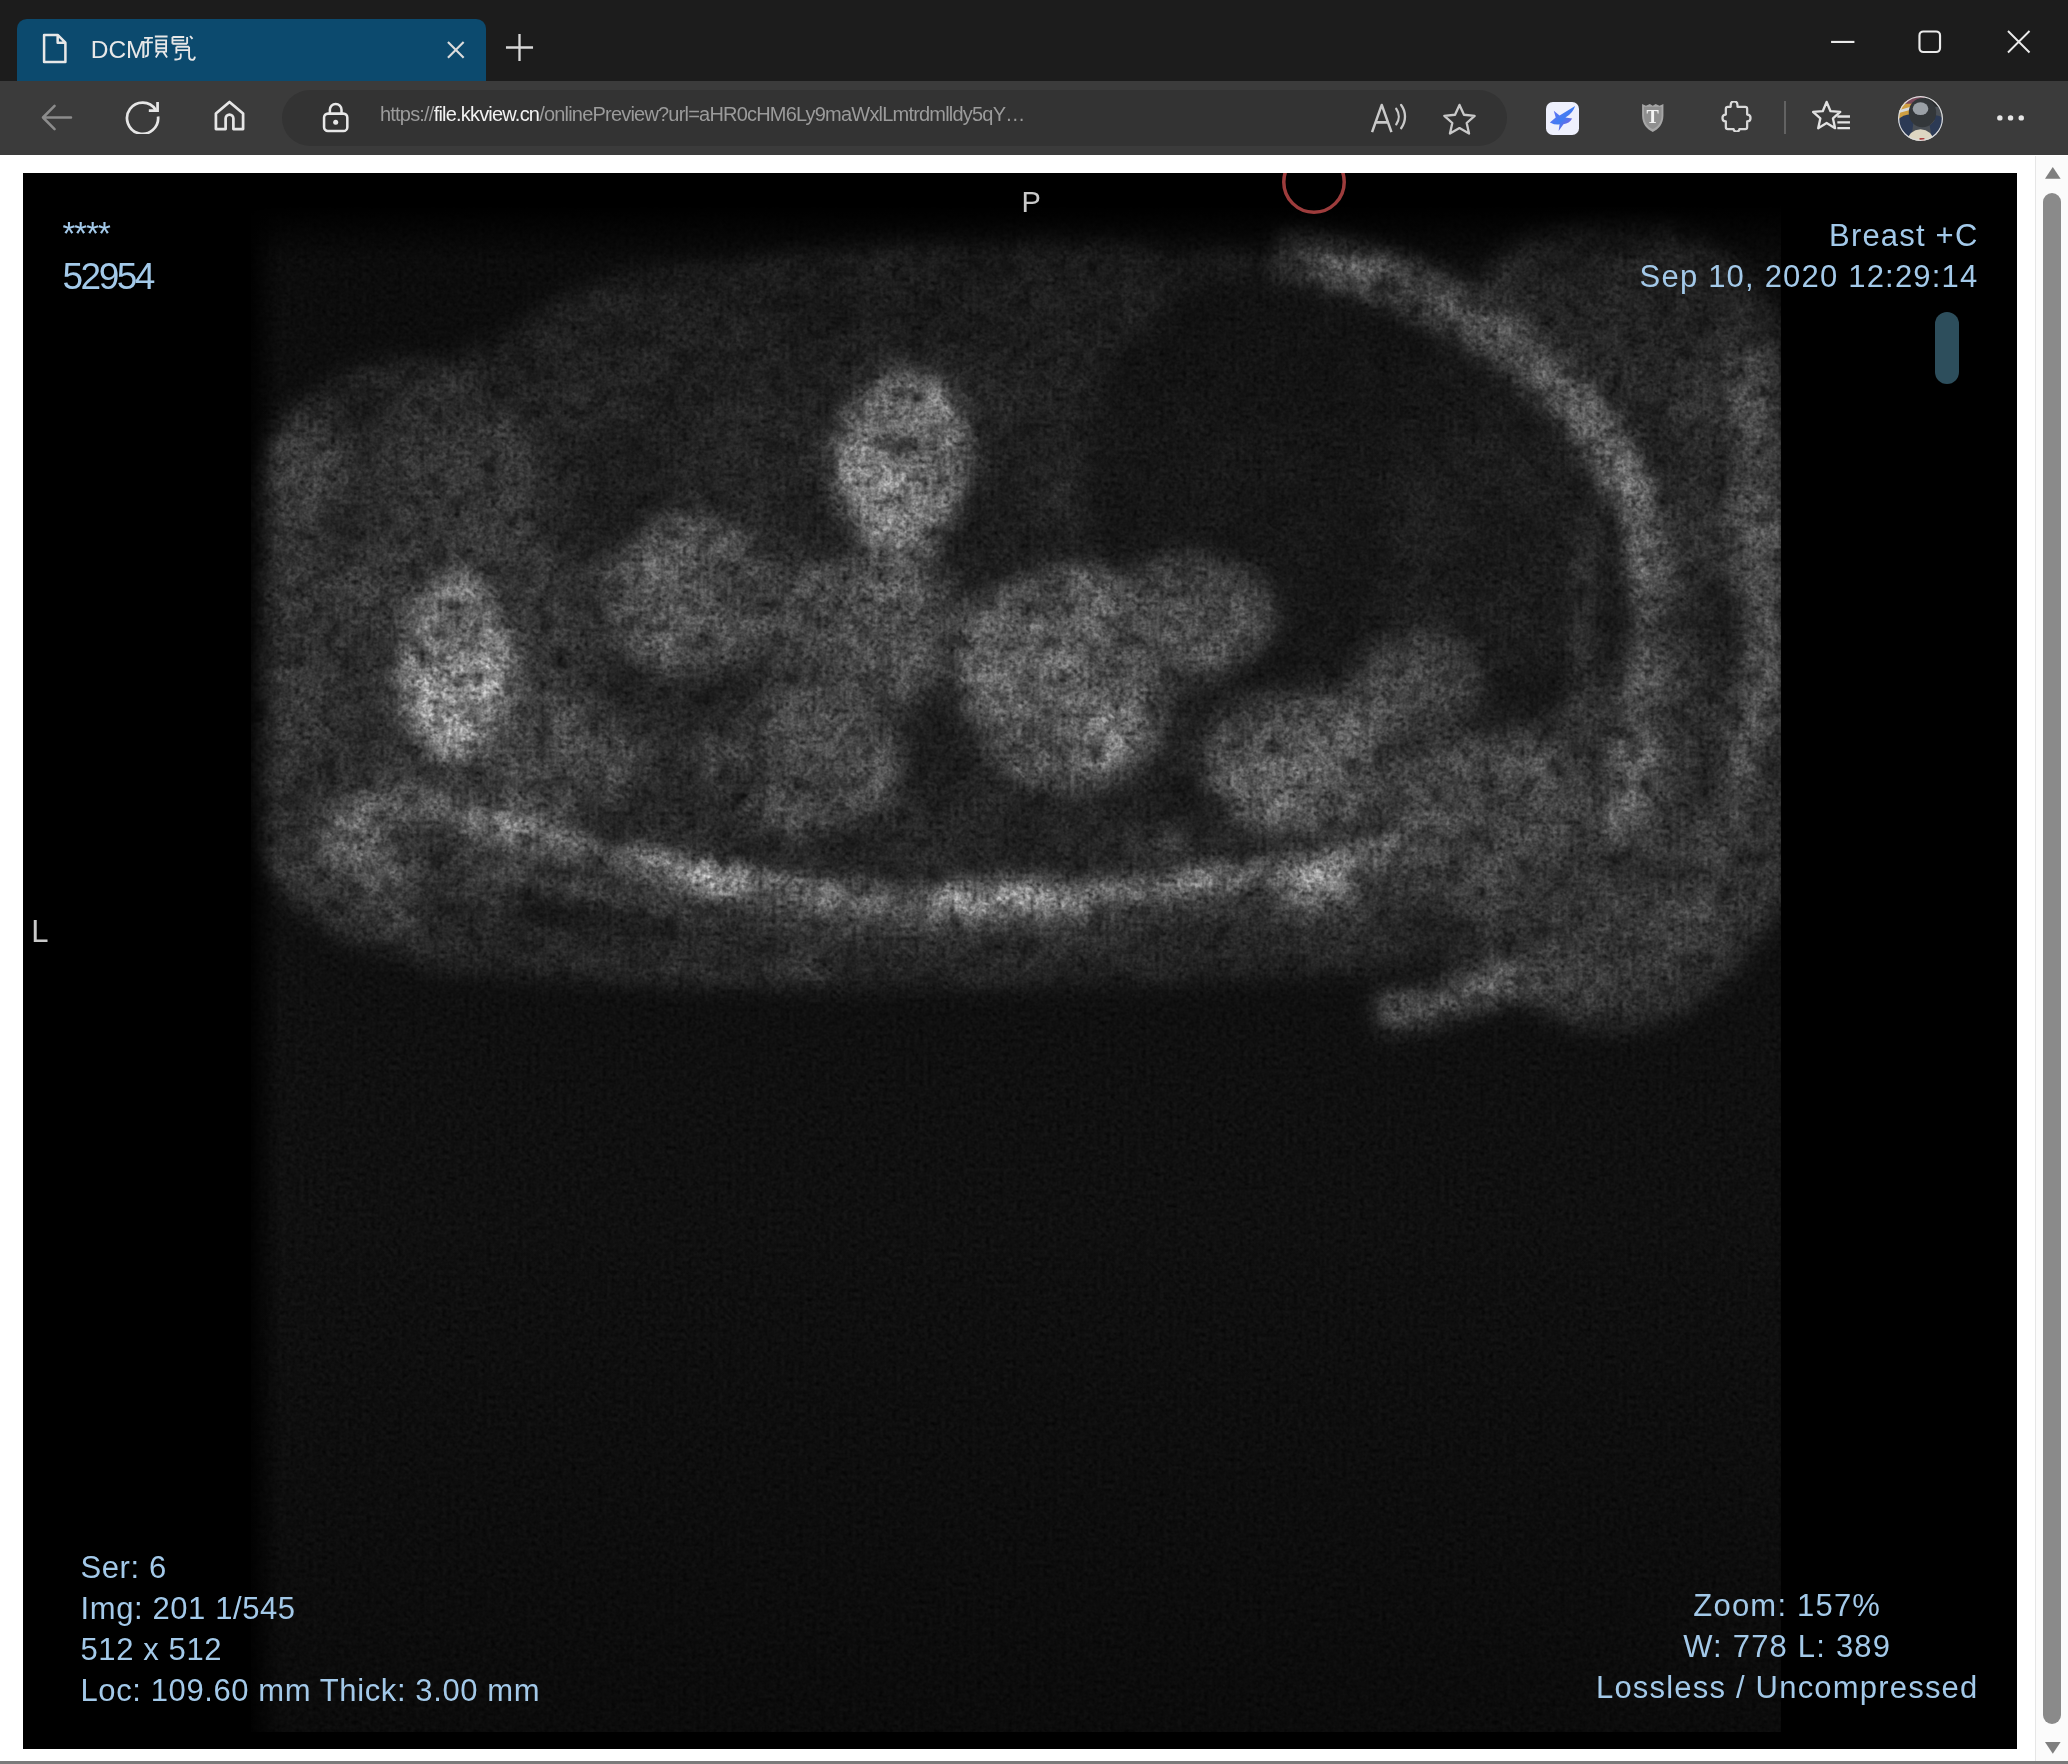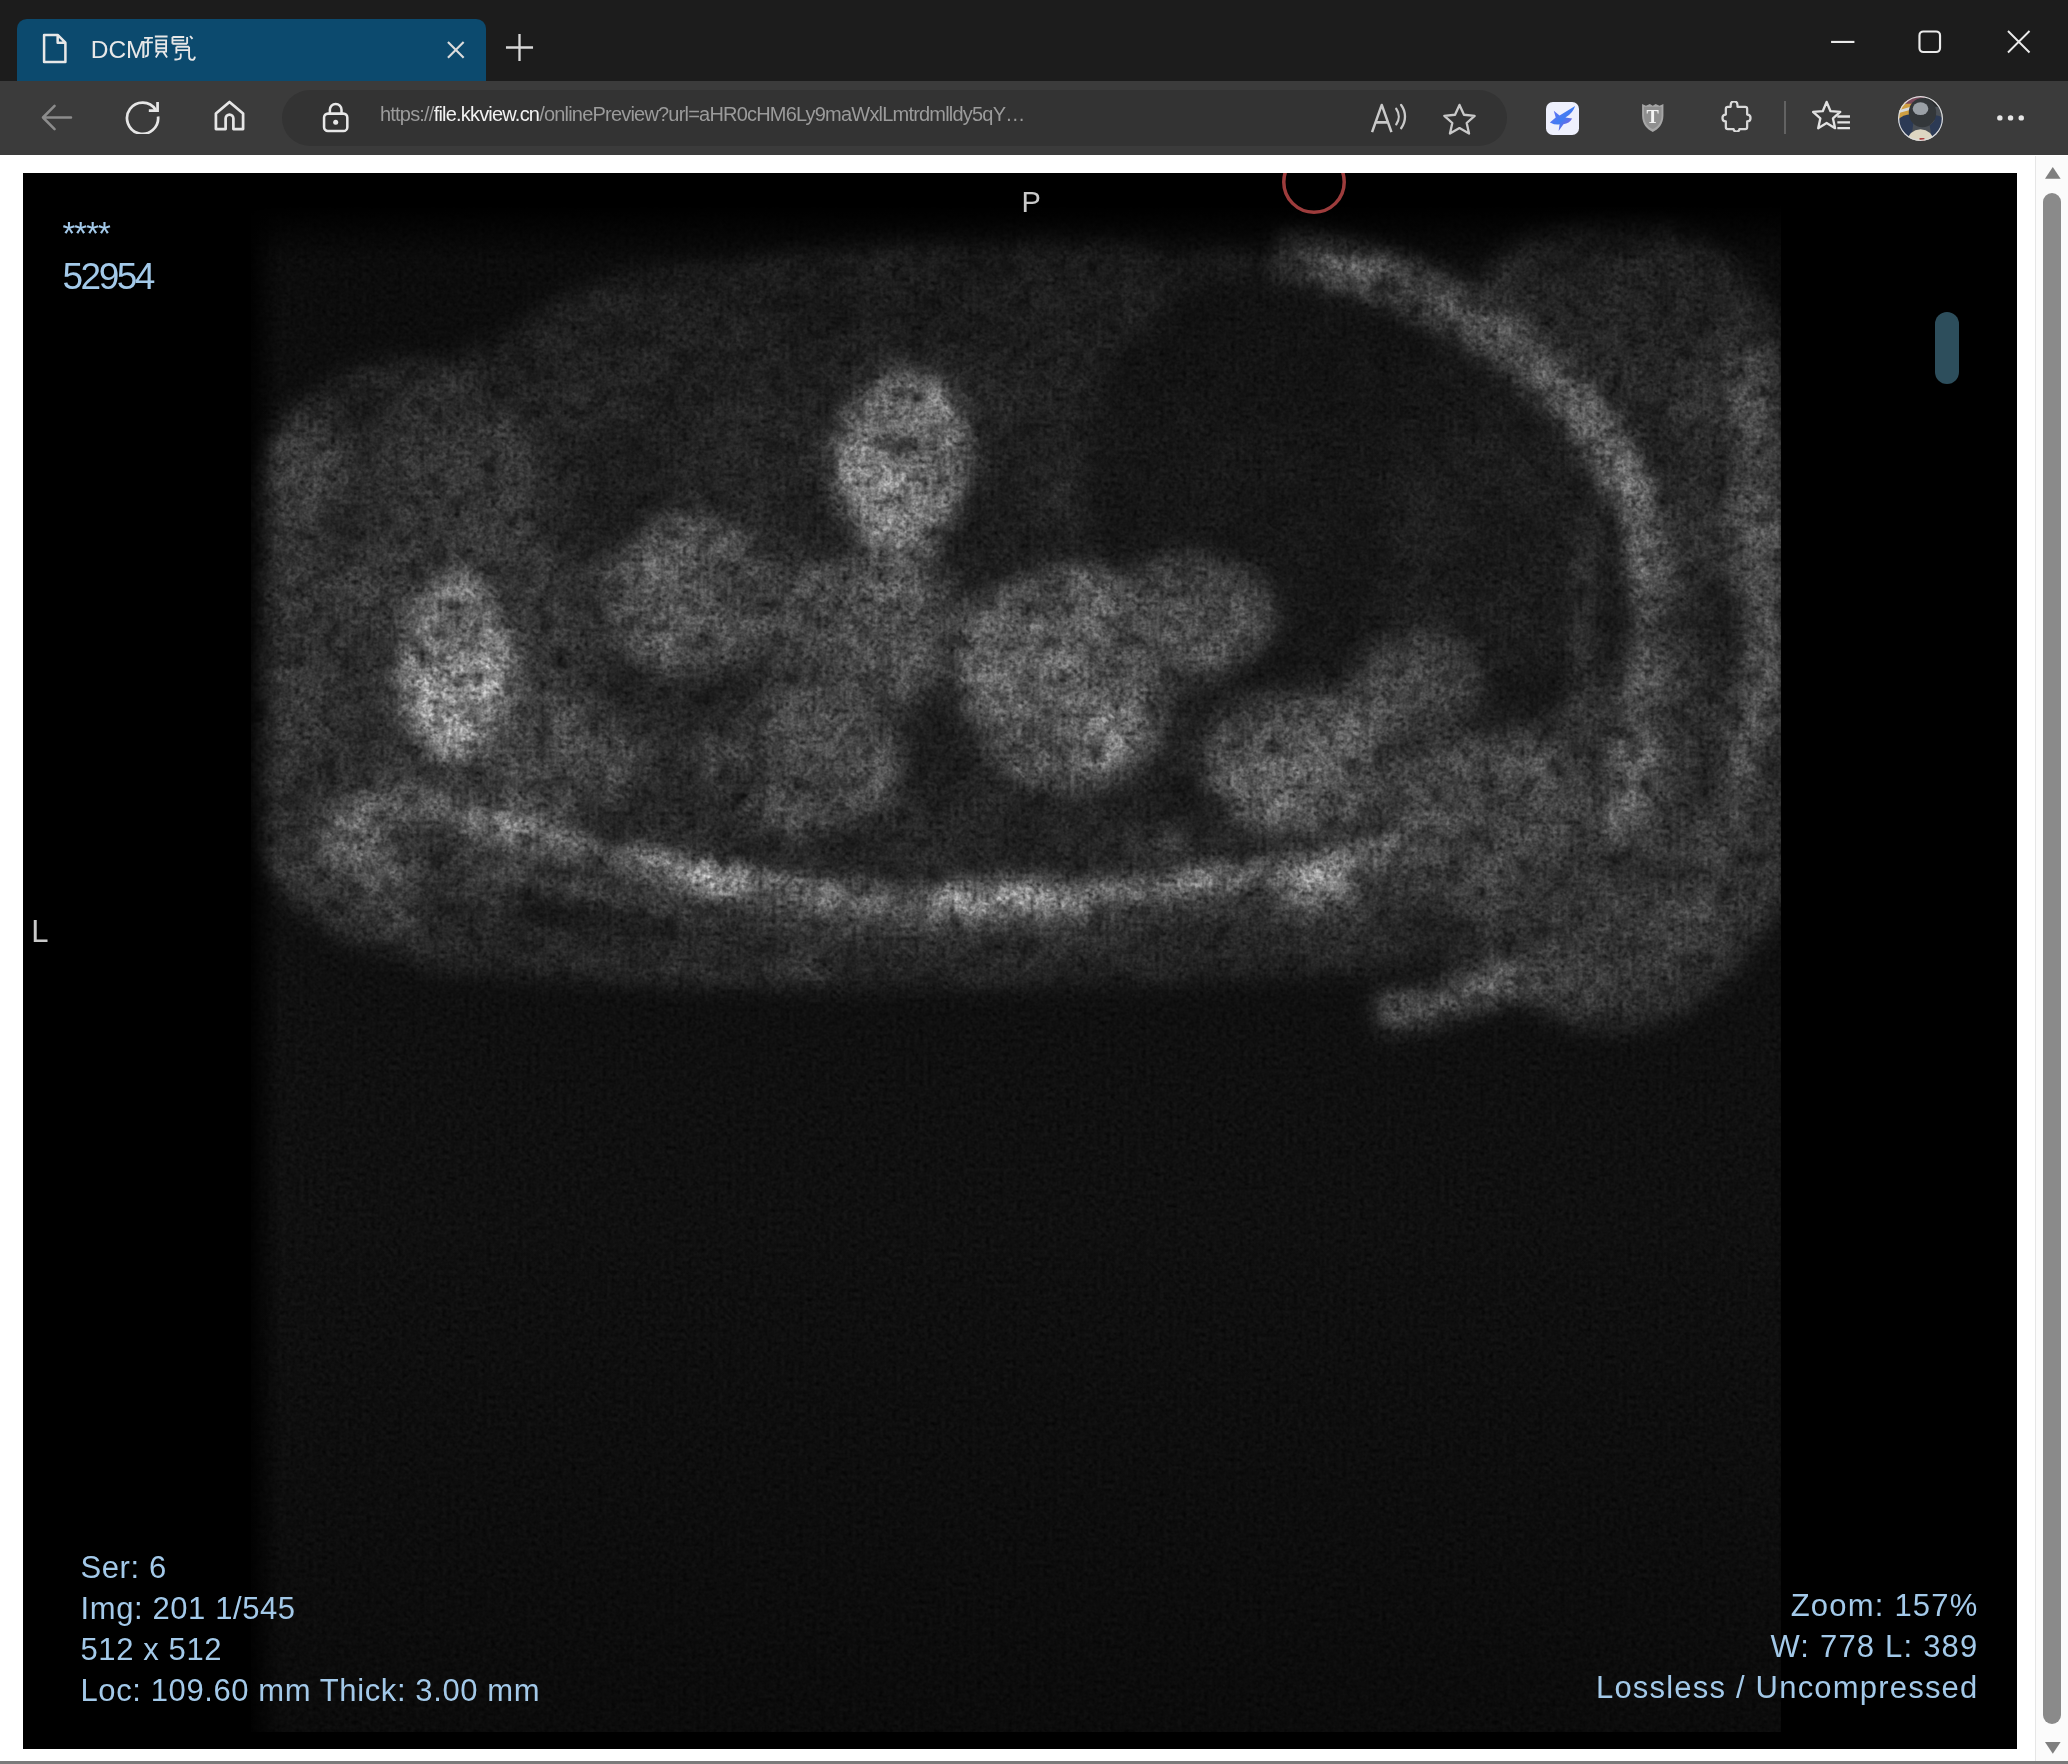--- a/index.html
+++ b/index.html
@@ -243,27 +243,29 @@
       <rect width="1561" height="280" fill="url(#gDimTop)"></rect>
       <rect y="1000" width="1561" height="557" fill="url(#gDimBot)"></rect>
     </svg>
     </div>
 
     <svg width="78" height="78" viewBox="0 0 80 80" style="position:absolute;left:1252px;top:-30px">
       <circle cx="40" cy="40" r="31" fill="none" stroke="#9d3c3c" stroke-width="3.6"></circle>
     </svg>
     <div class="dcmtext" style="left:40px;top:40px;font-size:33px;letter-spacing:-1px">****</div>
     <div class="dcmtext" style="left:40px;top:83px;font-size:37px;letter-spacing:-2.5px">52954</div>
+    <div class="dcmtext" style="right:38px;top:42px;text-align:right;letter-spacing:1.2px">Breast +C
+Sep 10, 2020 12:29:14</div>
     <div class="dcmtext" style="left:8.8px;top:738px;color:#c9c9c9">L</div>
     <div class="dcmtext" style="left:999px;top:8.8px;color:#c9c9c9;font-size:29px">P</div>
     <div class="dcmtext" style="left:58px;top:1374px;letter-spacing:0.6px">Ser: 6
 Img: 201 1/545
 512 x 512
 Loc: 109.60 mm Thick: 3.00 mm</div>
-    <div class="dcmtext" style="right:38px;top:1412px;text-align:right;letter-spacing:1.2px">Zoom: 157%
+    <div class="dcmtext" style="right:38px;top:1412px;text-align:center;letter-spacing:1.2px">Zoom: 157%
 W: 778 L: 389
 Lossless / Uncompressed</div>
     <div style="position:absolute;left:1912px;top:139px;width:24.5px;height:72px;border-radius:12.7px;background:#2d4e5c"></div>
   </div>
 
   <div class="scrollbar">
     <svg width="17.6" height="13.7" viewBox="0 0 18 14" style="position:absolute;left:7.8px;top:9.8px">
       <path d="M9 1 L17 13 H1 Z" fill="#7f7f7f"></path>
     </svg>
     <div class="thumb"></div>

